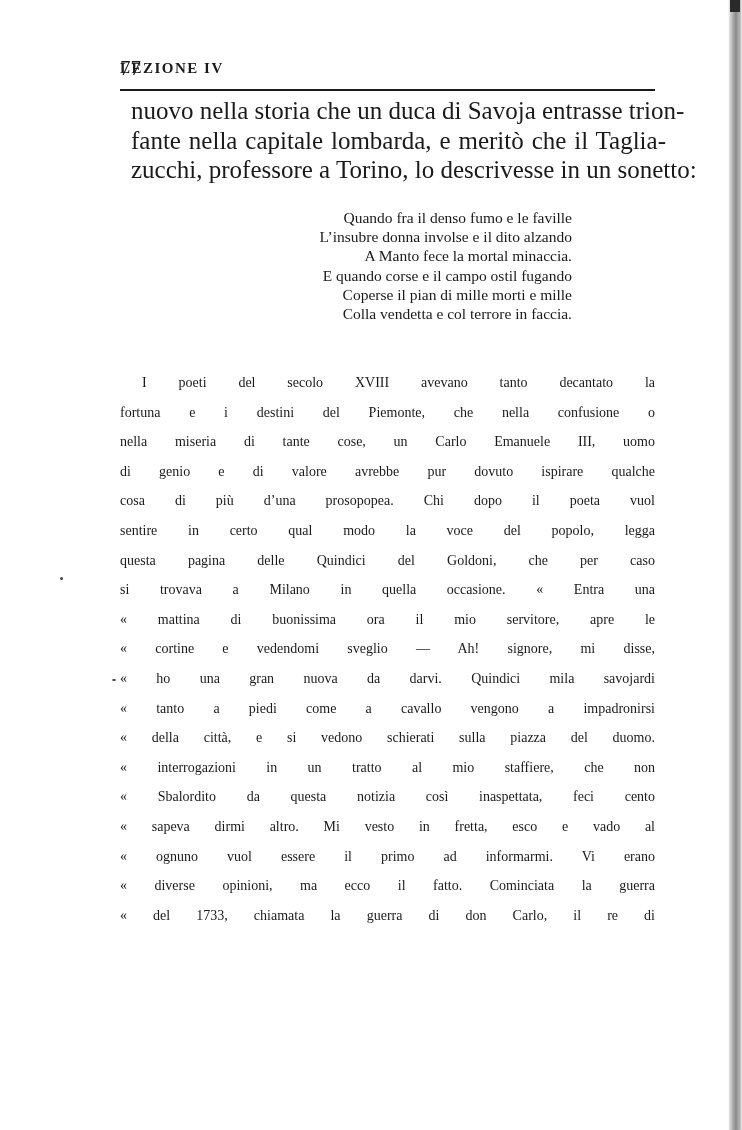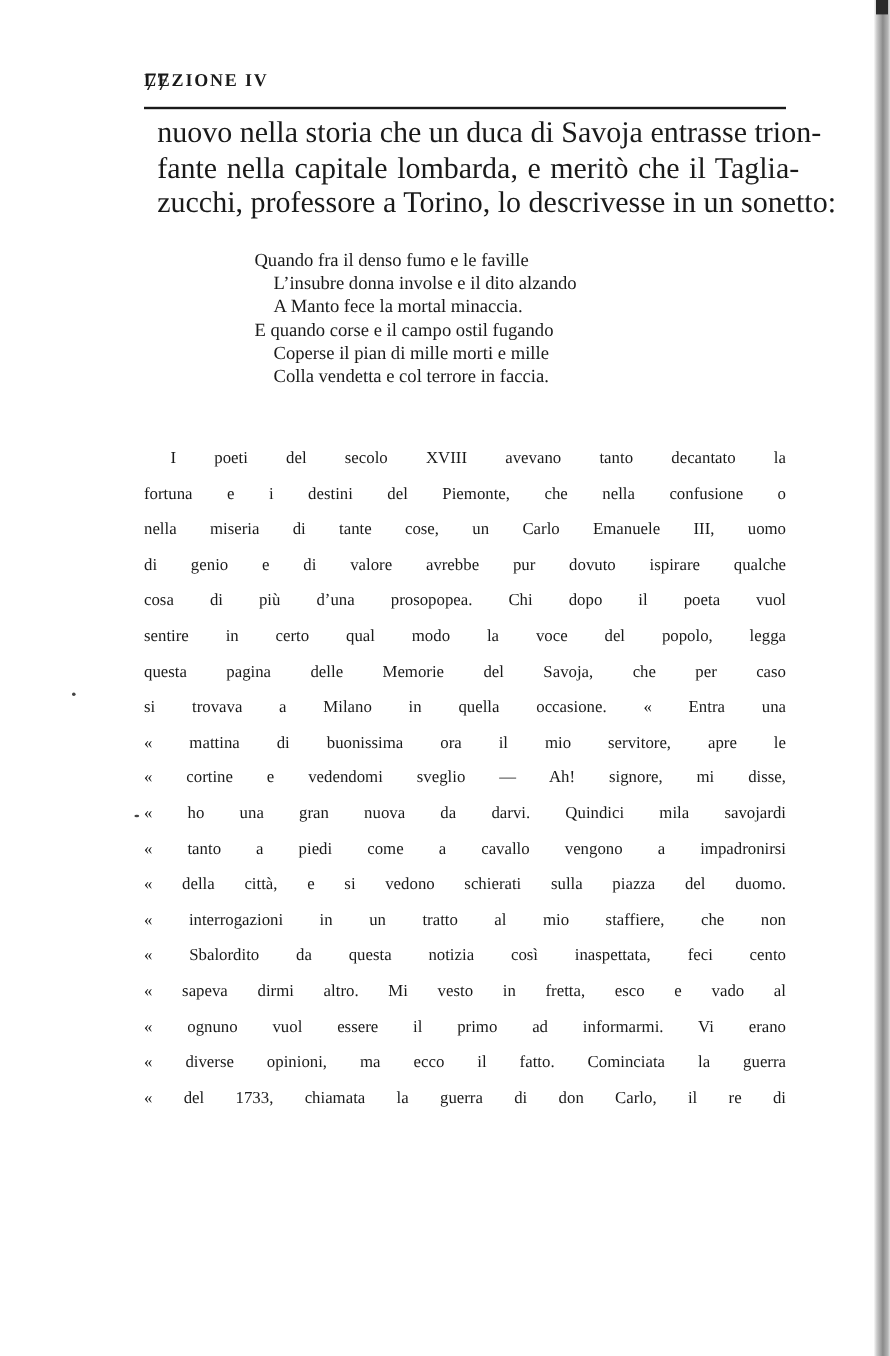--- a/index.html
+++ b/index.html
@@ -37,21 +37,21 @@
     }
     .line {
       display: block; white-space: nowrap; text-align: justify; text-align-last: justify;
       height: 29.6px;
     }
     .line.last { text-align-last: left; }
     .poem {
       position: absolute; left: 212px; top: 208px; width: 360px;
       font-size: 15.5px; line-height: 19.2px;
     }
-    .poem-line { display: block; white-space: nowrap; height: 19.2px; }
+    .poem-line { display: block; white-space: nowrap; height: 19.2px; text-align: right; }
     .poem-line.indent { padding-left: 16px; }
     .body-text-2 {
       position: absolute; left: 120px; top: 368px; width: 535px;
       font-size: 14px; line-height: 29.6px;
     }
     .line.para-start { text-indent: 22px; }
     .speck { position: absolute; background: #444; border-radius: 50%; }
   </style>
 </head>
 <body>
@@ -79,21 +79,21 @@
     <span class="poem-line indent">Colla vendetta e col terrore in faccia.</span>
   </div>
 
   <div class="body-text-2">
     <span class="line para-start">I poeti del secolo XVIII avevano tanto decantato la</span>
     <span class="line">fortuna e i destini del Piemonte, che nella confusione o</span>
     <span class="line">nella miseria di tante cose, un Carlo Emanuele III, uomo</span>
     <span class="line">di genio e di valore avrebbe pur dovuto ispirare qualche</span>
     <span class="line">cosa di più d’una prosopopea. Chi dopo il poeta vuol</span>
     <span class="line">sentire in certo qual modo la voce del popolo, legga</span>
-    <span class="line">questa pagina delle Memorie del Savoja, che per caso</span>
+    <span class="line">questa pagina delle Quindici del Goldoni, che per caso</span>
     <span class="line">si trovava a Milano in quella occasione. « Entra una</span>
     <span class="line">« mattina di buonissima ora il mio servitore, apre le</span>
     <span class="line">« cortine e vedendomi sveglio — Ah! signore, mi disse,</span>
     <span class="line">« ho una gran nuova da darvi. Quindici mila savojardi</span>
     <span class="line">« tanto a piedi come a cavallo vengono a impadronirsi</span>
     <span class="line">« della città, e si vedono schierati sulla piazza del duomo.</span>
     <span class="line">« interrogazioni in un tratto al mio staffiere, che non</span>
     <span class="line">« Sbalordito da questa notizia così inaspettata, feci cento</span>
     <span class="line">« sapeva dirmi altro. Mi vesto in fretta, esco e vado al</span>
     <span class="line">« ognuno vuol essere il primo ad informarmi. Vi erano</span>

